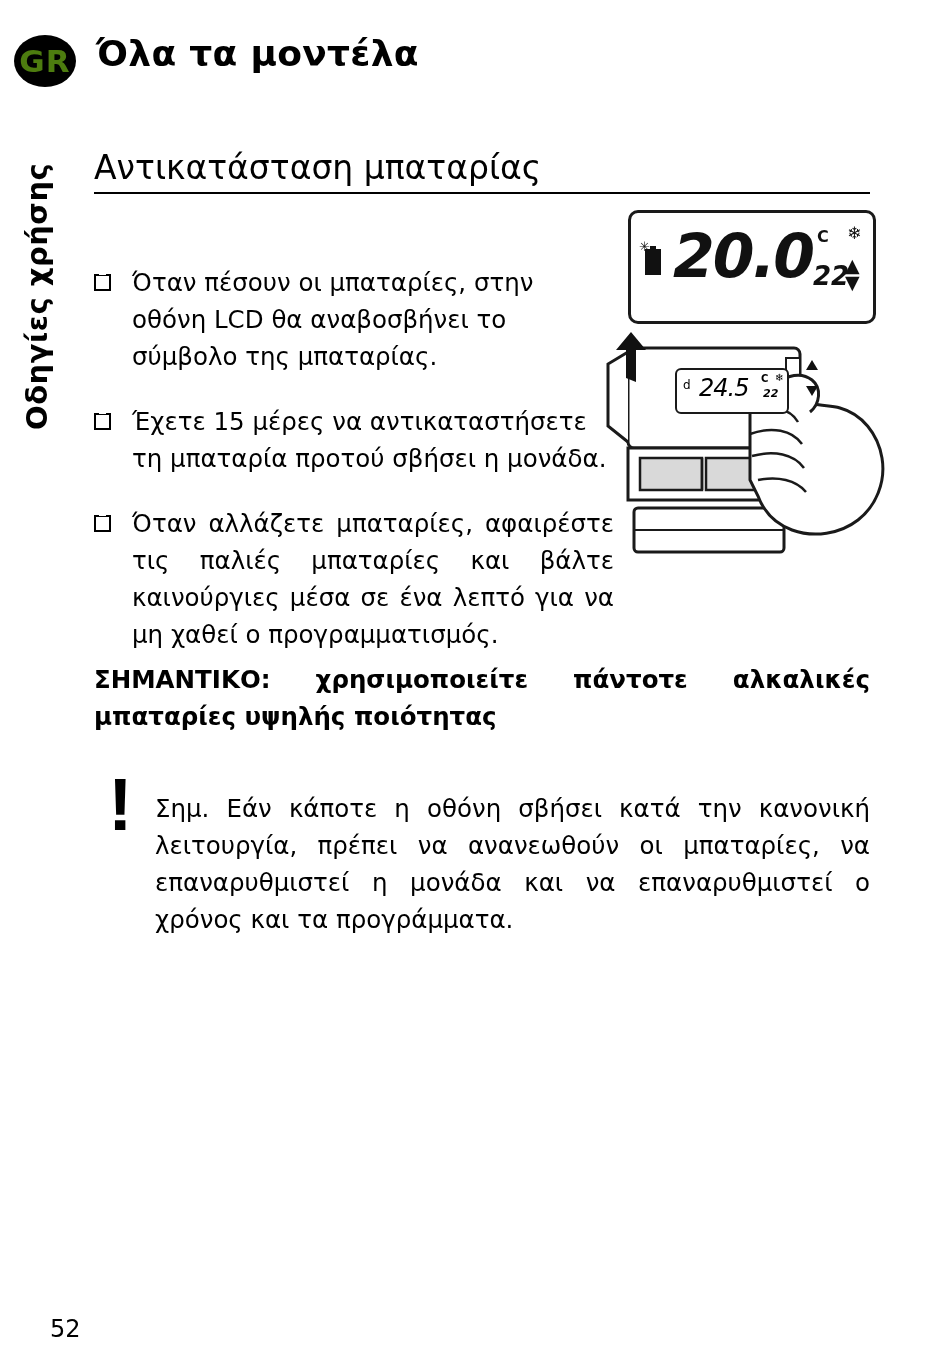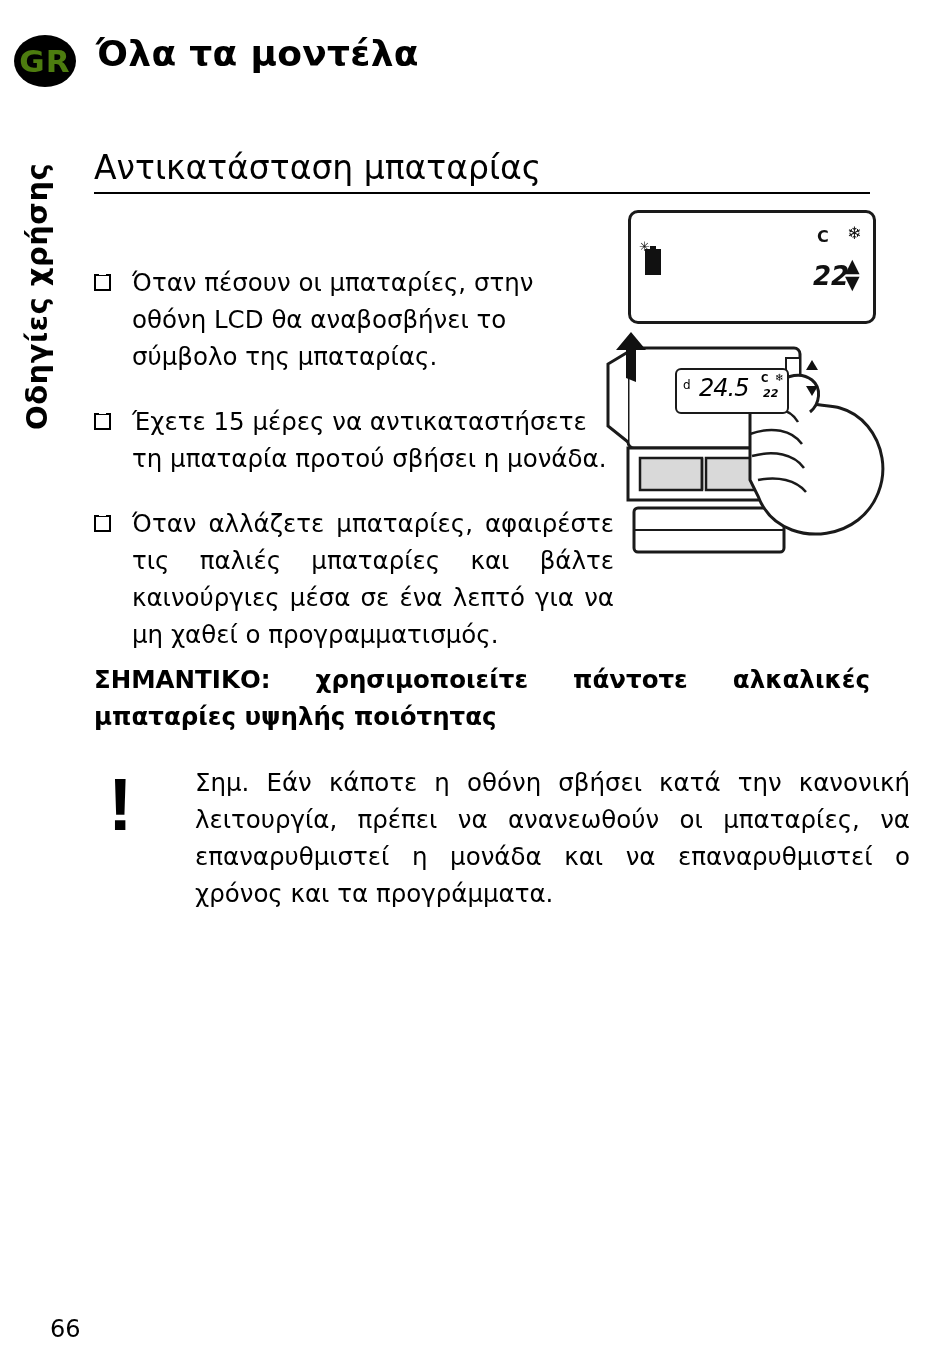--- a/index.html
+++ b/index.html
@@ -148,27 +148,26 @@
     left: 108px;
     top: 768px;
     font-size: 74px;
     font-weight: bold;
     line-height: 1;
     font-family: "Liberation Sans", sans-serif;
   }
   .note-text {
     position: absolute;
     left: 155px;
-    top: 764px;
+    top: 790px;
     width: 715px;
     font-size: 24.5px;
     line-height: 37px;
     text-align: justify;
     text-justify: inter-word;
-    margin-left: 40px;
   }
 
   
   .page-num {
     position: absolute;
     left: 50px;
     top: 1315px;
     font-size: 24px;
   }
 
@@ -341,25 +340,26 @@
     <div class="bullet-mark"><span class="sq"></span></div>
     <div class="bullet-text">Όταν αλλάζετε μπαταρίες, αφαιρέστε τις παλιές μπαταρίες και βάλτε καινούργιες μέσα σε ένα λεπτό για να μη χαθεί ο προγραμματισμός.</div>
   </div>
 </div>
 
 <div class="important">ΣΗΜΑΝΤΙΚΟ: χρησιμοποιείτε πάντοτε αλκαλικές μπαταρίες υψηλής ποιότητας</div>
 
 <div class="warn-mark">!</div>
 <div class="note-text">Σημ. Εάν κάποτε η οθόνη σβήσει κατά την κανονική λειτουργία, πρέπει να ανανεωθούν οι μπαταρίες, να επαναρυθμιστεί η μονάδα και να επαναρυθμιστεί ο χρόνος και τα προγράμματα.</div>
 
-<div class="page-num">66</div>
+<div class="page-num">52</div>
 
 <div class="lcd-box">
   <div class="lcd-batt"></div>
   <div class="lcd-batt-rays">✳</div>
+  <div class="lcd-main">20.0</div>
   <div class="lcd-unit">C</div>
   <div class="lcd-snow">❄</div>
   <div class="lcd-sub">22</div>
   <div class="lcd-arrows">▲<br>▼</div>
 </div>
 
 <div class="device-illo">
   <svg width="290" height="250" viewBox="0 0 290 250">
 
     <rect x="28" y="18" width="172" height="100" rx="6" fill="#ffffff" stroke="#1a1a1a" stroke-width="3"></rect>

